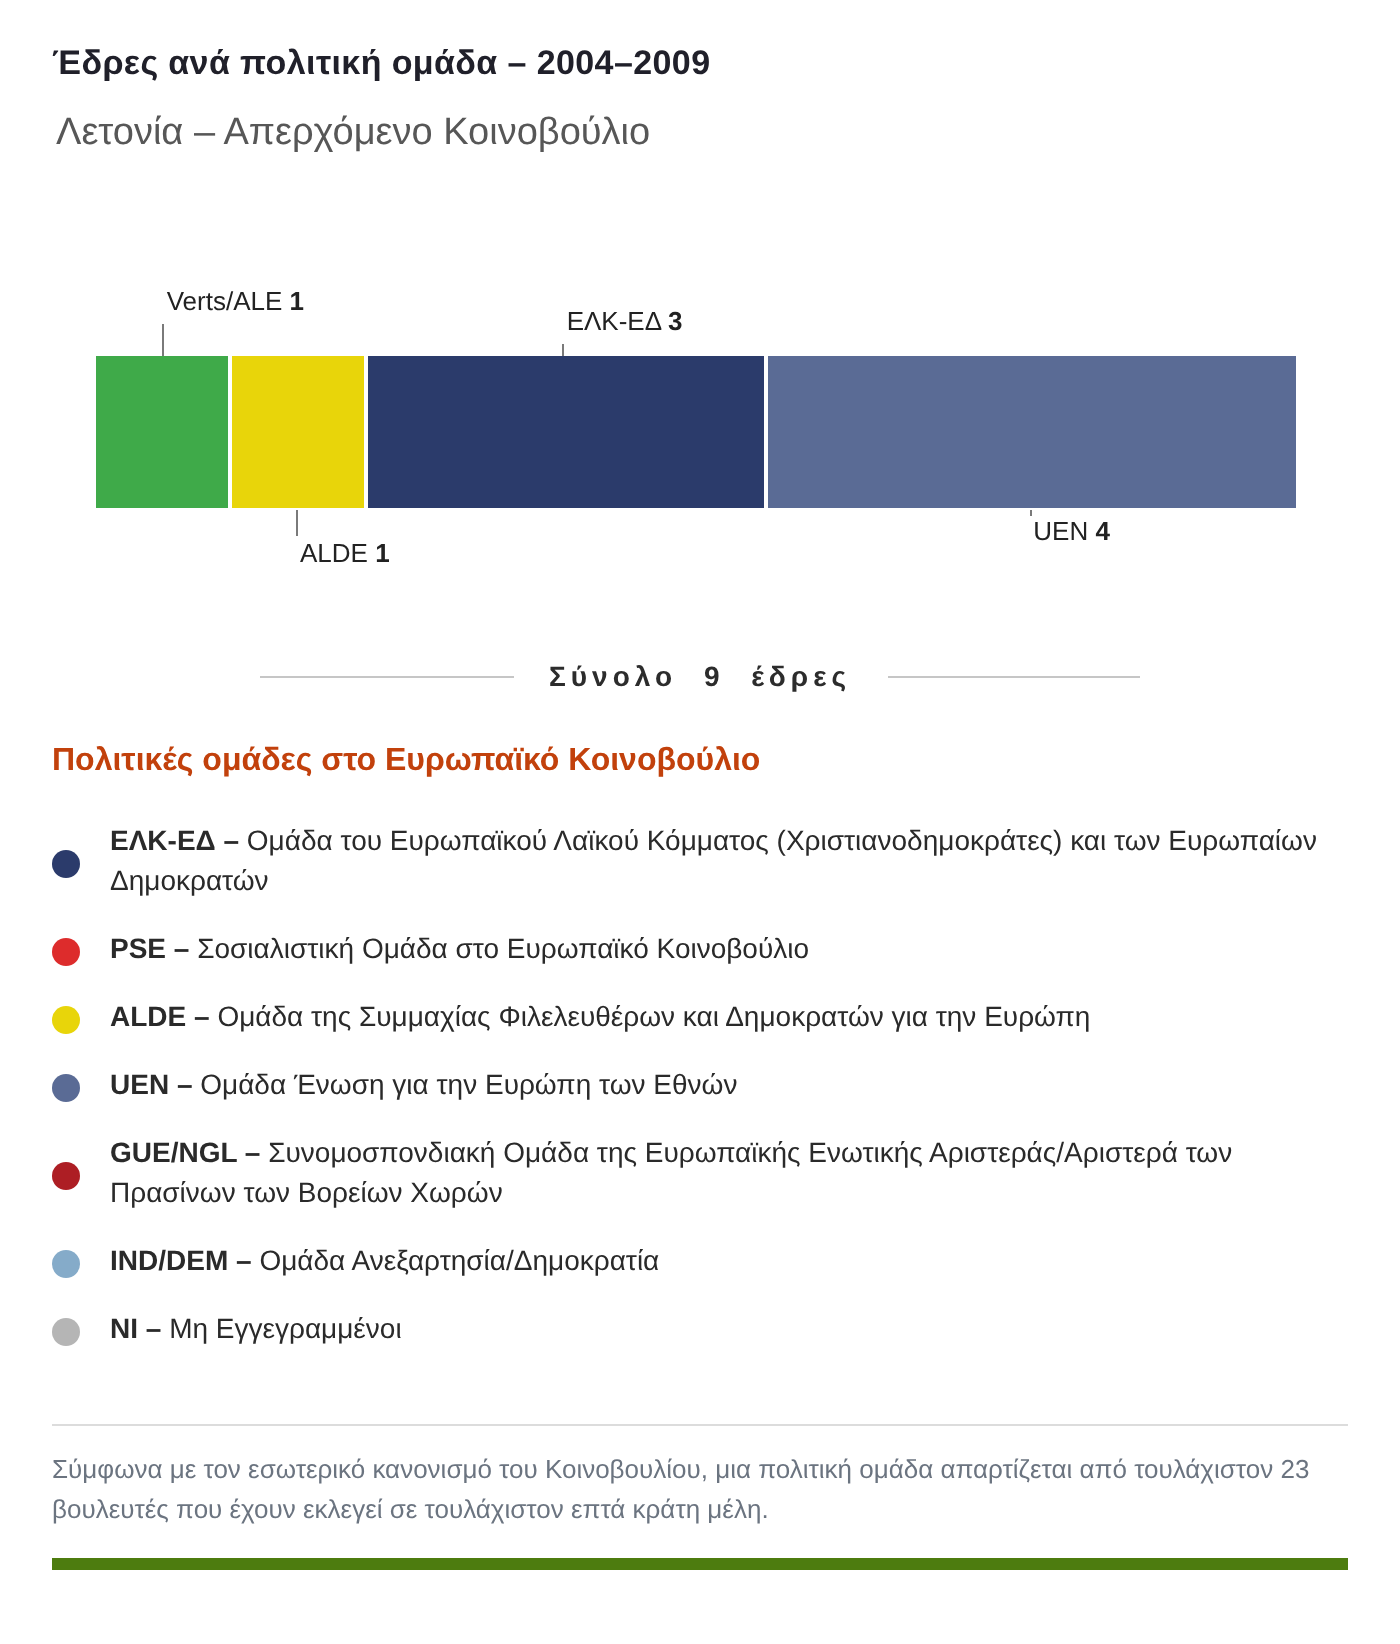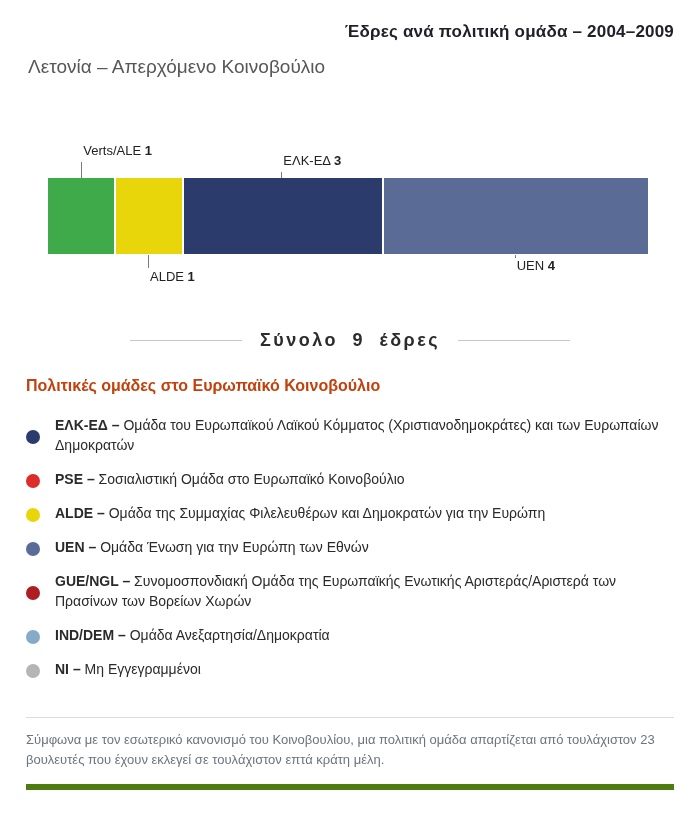--- a/index.html
+++ b/index.html
@@ -1,19 +1,19 @@
 <!DOCTYPE html>
 <html><head>
 <meta charset="utf-8">
 <style>
   * { box-sizing: border-box; }
   body { margin: 0; background: #ffffff; font-family: "Liberation Sans", sans-serif; color: #1a1a1a; }
   .page { width: 700px; height: 822px; padding: 14px 26px 0 26px; position: relative; overflow: hidden; background: #fff; }
 
-  .title { font-size: 17px; font-weight: 700; color: #20202a; margin: 8px 0 0 0; letter-spacing: .2px; text-align: right; }
+  .title { font-size: 17px; font-weight: 700; color: #20202a; margin: 8px 0 0 0; letter-spacing: .2px; }
   .subtitle { font-size: 19px; color: #575757; margin: 14px 0 0 2px; }
 
   
   .chart { position: relative; margin: 62px 26px 0 22px; height: 158px; }
   .bar { position: absolute; top: 38px; left: 0; right: 0; height: 76px; display: flex; gap: 2px; }
   .bar-segment { height: 100%; }
 
   .callout { position: absolute; width: 0; }
   .tick { position: absolute; left: 0; width: 1px; background: #7a7a7a; }
   .callout-text { position: absolute; left: 2px; white-space: nowrap; font-size: 13px; color: #222; }
@@ -23,21 +23,21 @@
   .callout-above-1 .tick { top: 32px; height: 6px; }
   .callout-above-1 .callout-text { top: 13px; }
   .callout-below-2 .tick { top: 115px; height: 13px; }
   .callout-below-2 .callout-text { top: 129px; }
   .callout-below-1 .tick { top: 115px; height: 3px; }
   .callout-below-1 .callout-text { top: 118px; }
 
   
   .total-row { display: flex; align-items: center; margin: 32px auto 0 auto; width: 68%; }
   .total-row .rule { flex: 1; height: 1px; background: #c6c6c6; }
-  .total-label { margin: 0 18px; font-size: 18px; font-weight: 700; letter-spacing: 2.5px; word-spacing: 7px; color: #2c2c2c; white-space: nowrap; }
+  .total-label { margin: 0 18px; font-size: 14px; font-weight: 700; letter-spacing: 2.5px; word-spacing: 7px; color: #2c2c2c; white-space: nowrap; }
 
   
   .legend-title { font-size: 16px; font-weight: 700; color: #c2410c; margin: 26px 0 20px 0; }
   .legend-item { display: flex; gap: 15px; align-items: center; margin-bottom: 14px; }
   .dot { width: 14px; height: 14px; border-radius: 50%; flex: 0 0 14px; margin-top: 3px; }
   .legend-text { margin: 0; font-size: 14px; line-height: 20px; color: #2a2a2a; max-width: 606px; }
   .legend-text b { font-weight: 700; }
 
   
   .footnote-block { border-top: 1px solid #dcdcdc; border-bottom: 6px solid #4d7c0f; margin-top: 38px; padding: 12px 0 14px 0; }

